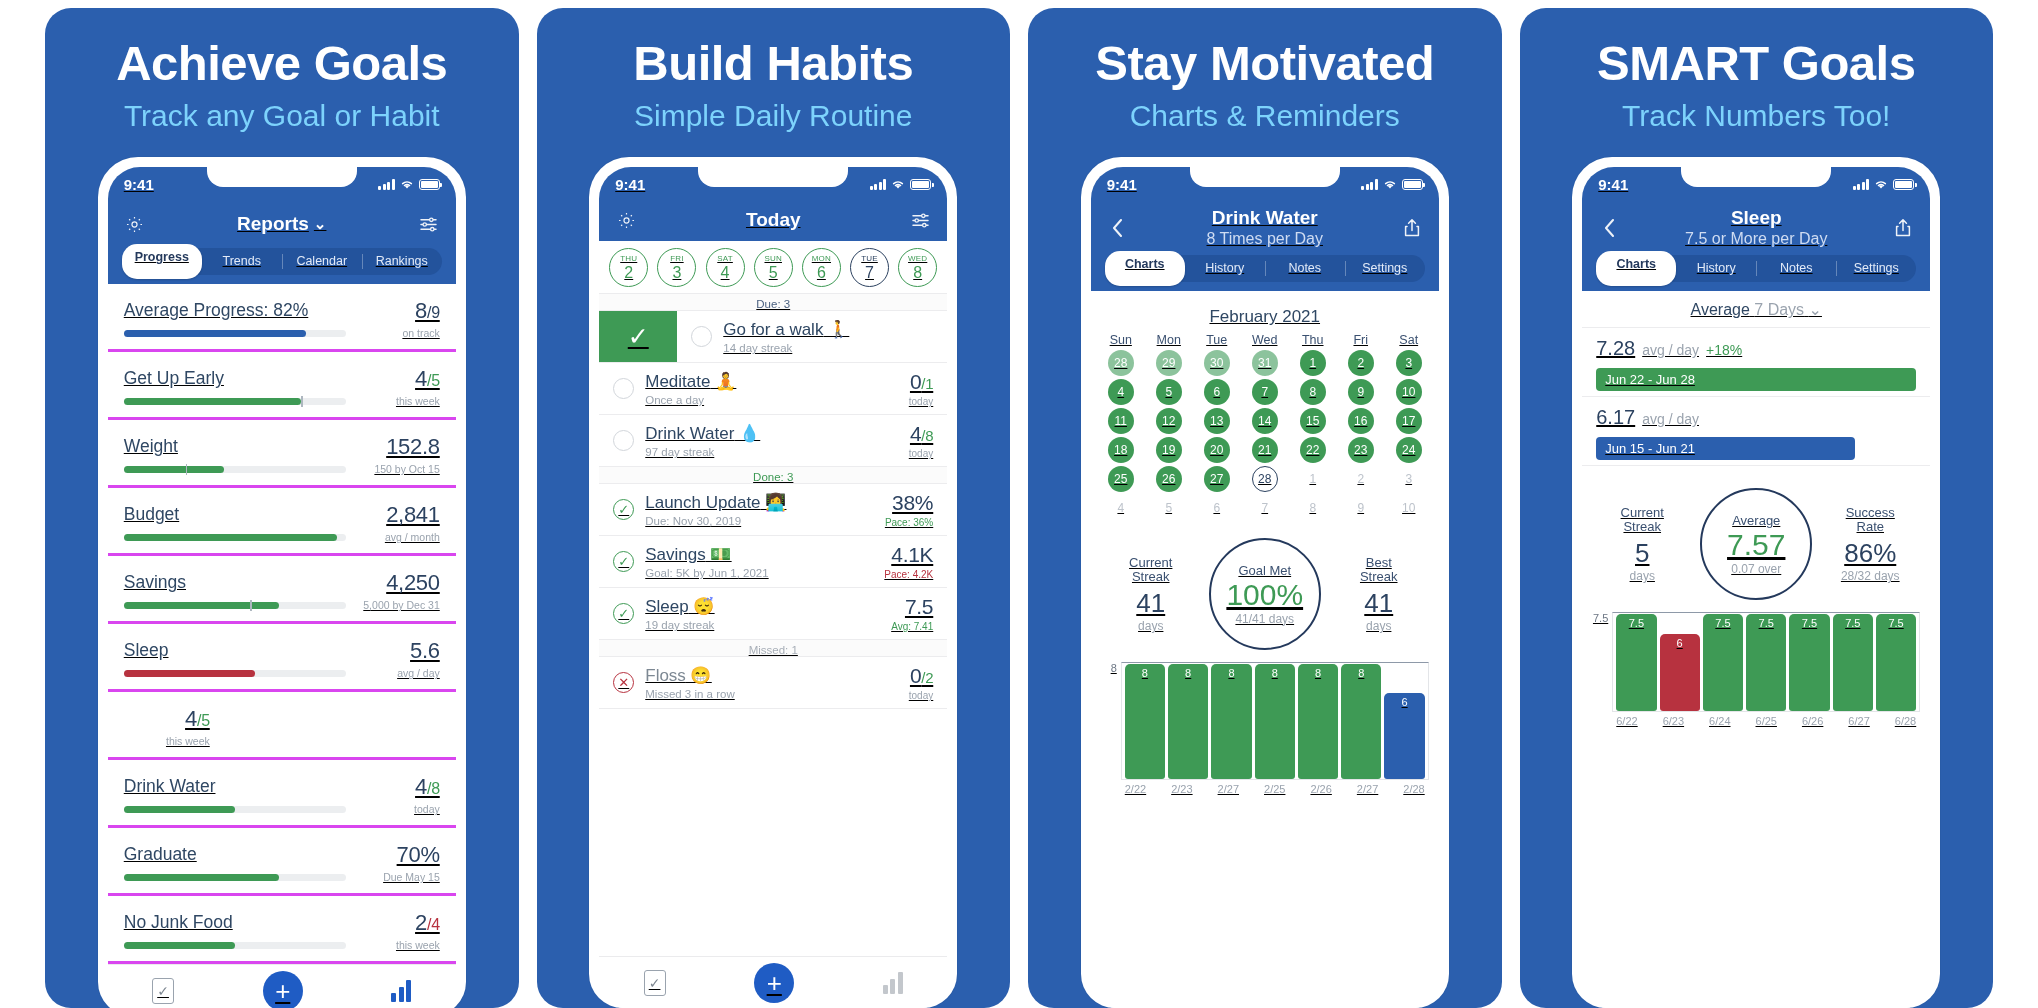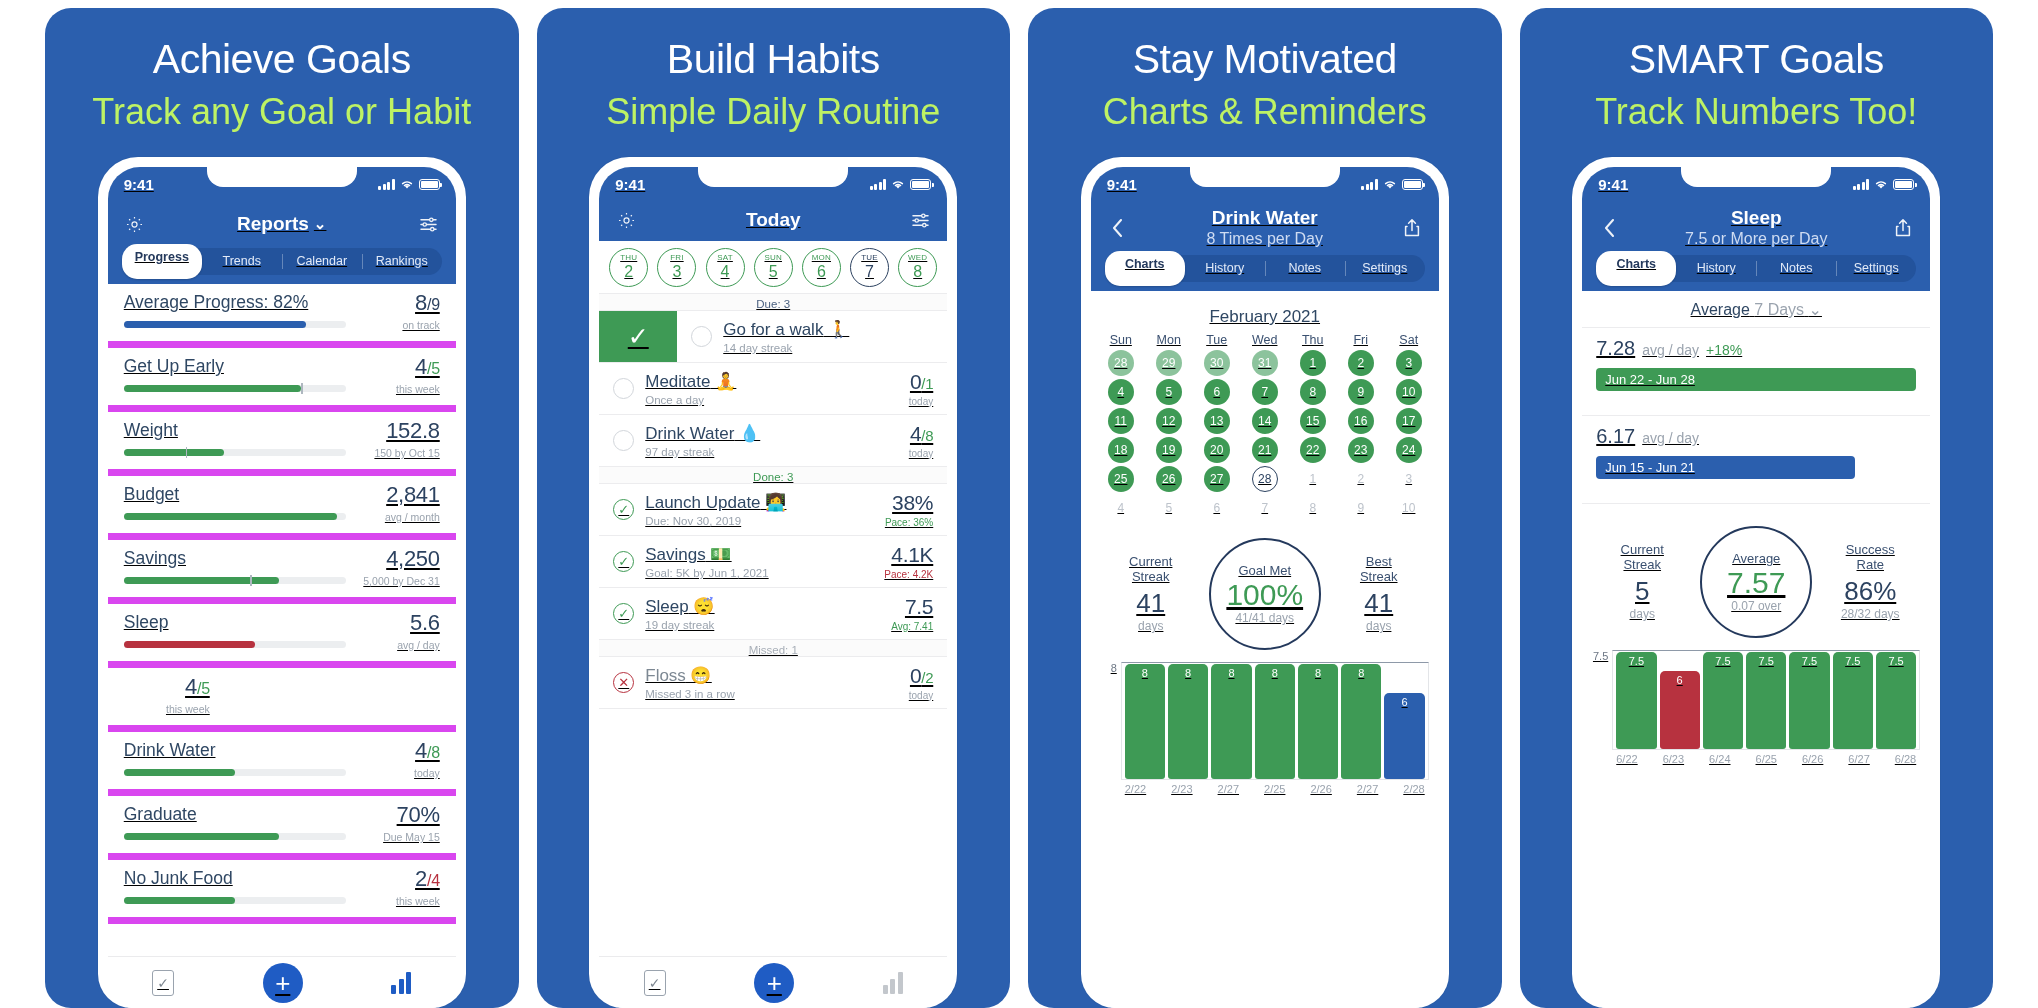--- a/index.html
+++ b/index.html
@@ -18,31 +18,31 @@
     background: #2b5fae;
     border-radius: 26px;
     padding-top: 18px;
     overflow: hidden;
     display: flex;
     flex-direction: column;
     align-items: center;
   }
   .headline {
     color: #fff;
-    font-size: 41px;
-    font-weight: 400;
+    font-size: 49px;
+    font-weight: 700;
     letter-spacing: -0.5px;
     line-height: 1.05;
     text-align: center;
     margin-top: 12px;
     white-space: nowrap;
   }
   .subhead {
-    color: #bef264;
-    font-size: 36px;
+    color: #7dd3fc;
+    font-size: 30px;
     font-weight: 300;
     text-align: center;
     margin-top: 10px;
     white-space: nowrap;
   }
 
   
   .phone-wrap { margin-top: 24px; width: 100%; display: flex; justify-content: center; flex: 1; text-decoration: underline; }
   .phone {
     width: 368px;
@@ -137,21 +137,21 @@
     box-shadow: 0 1px 2px rgba(0,0,0,.18);
   }
   .seg .s + .s:not(.active)::before {
     content:""; position:absolute; left:0; top:6px; bottom:6px; width:1px; background:rgba(255,255,255,.3);
   }
   .seg .s.active + .s::before { display: none; }
 
   .body { flex: 1; background: #fff; overflow: hidden; position: relative; }
 
   
-  .rrow { border-bottom: 7px solid #d946ef; padding: 8px 16px 10px 16px; display: flex; align-items: flex-start; }
+  .rrow { border-bottom: 3px solid #d946ef; padding: 16px 16px 10px 16px; display: flex; align-items: flex-start; }
   .rleft { flex: 1; padding-right: 8px; }
   .rname { font-size: 17.5px; color: #2f4763; font-weight: 400; line-height: 1.15; }
   .track { margin-top: 9px; height: 7px; border-radius: 4px; background: #eceef0; position: relative; }
   .fill { position: absolute; left: 0; top: 0; bottom: 0; border-radius: 4px; }
   .marker { position: absolute; top: -2px; bottom: -2px; width: 1.5px; background: #aeb7c0; }
   .rright { width: 86px; text-align: right; }
   .rval { font-size: 22px; color: #2c4260; font-weight: 400; line-height: 1; letter-spacing: -.3px; }
   .rval .den { font-size: 16px; }
   .rnote { font-size: 10.5px; color: #9aa3ae; margin-top: 5px; }
 
@@ -223,21 +223,21 @@
   .bar span { color: #fff; font-size: 11px; margin-top: 3px; }
   .bar.green { background: #3e9a55; }
   .bar.blue { background: #2b5fae; }
   .bar.red { background: #b7323f; }
   .xaxis { display: flex; gap: 3px; padding: 3px 3px 0 3px; margin-left: 20px; }
   .xaxis div { flex: 1 1 0; text-align: center; font-size: 11px; color: #9aa3ae; }
 
   
   .avghdr { text-align: center; font-size: 16px; color: #2f4763; padding: 9px 0 8px 0; border-bottom: 1px solid #ececee; }
   .avghdr .muted { color: #9aa3ae; }
-  .avgrow { padding: 9px 14px 24px 14px; border-bottom: 1px solid #ececee; text-align: center; }
+  .avgrow { padding: 9px 14px 5px 14px; border-bottom: 1px solid #ececee; text-align: center; }
   .avgtop { display: flex; align-items: baseline; gap: 7px; }
   .avgnum { font-size: 20px; color: #2c4260; }
   .avgunit { font-size: 14px; color: #9aa3ae; }
   .avgdelta { font-size: 14px; color: #3e9a55; }
   .avgbar { margin-top: 8px; height: 23px; border-radius: 4px; color: #fff; font-size: 13px; display: flex; align-items: center; padding-left: 9px; }
   .avgbar.green { background: #3e9a55; }
   .avgbar.blue { background: #2b5fae; }
 </style>
 </head>
 <body>

